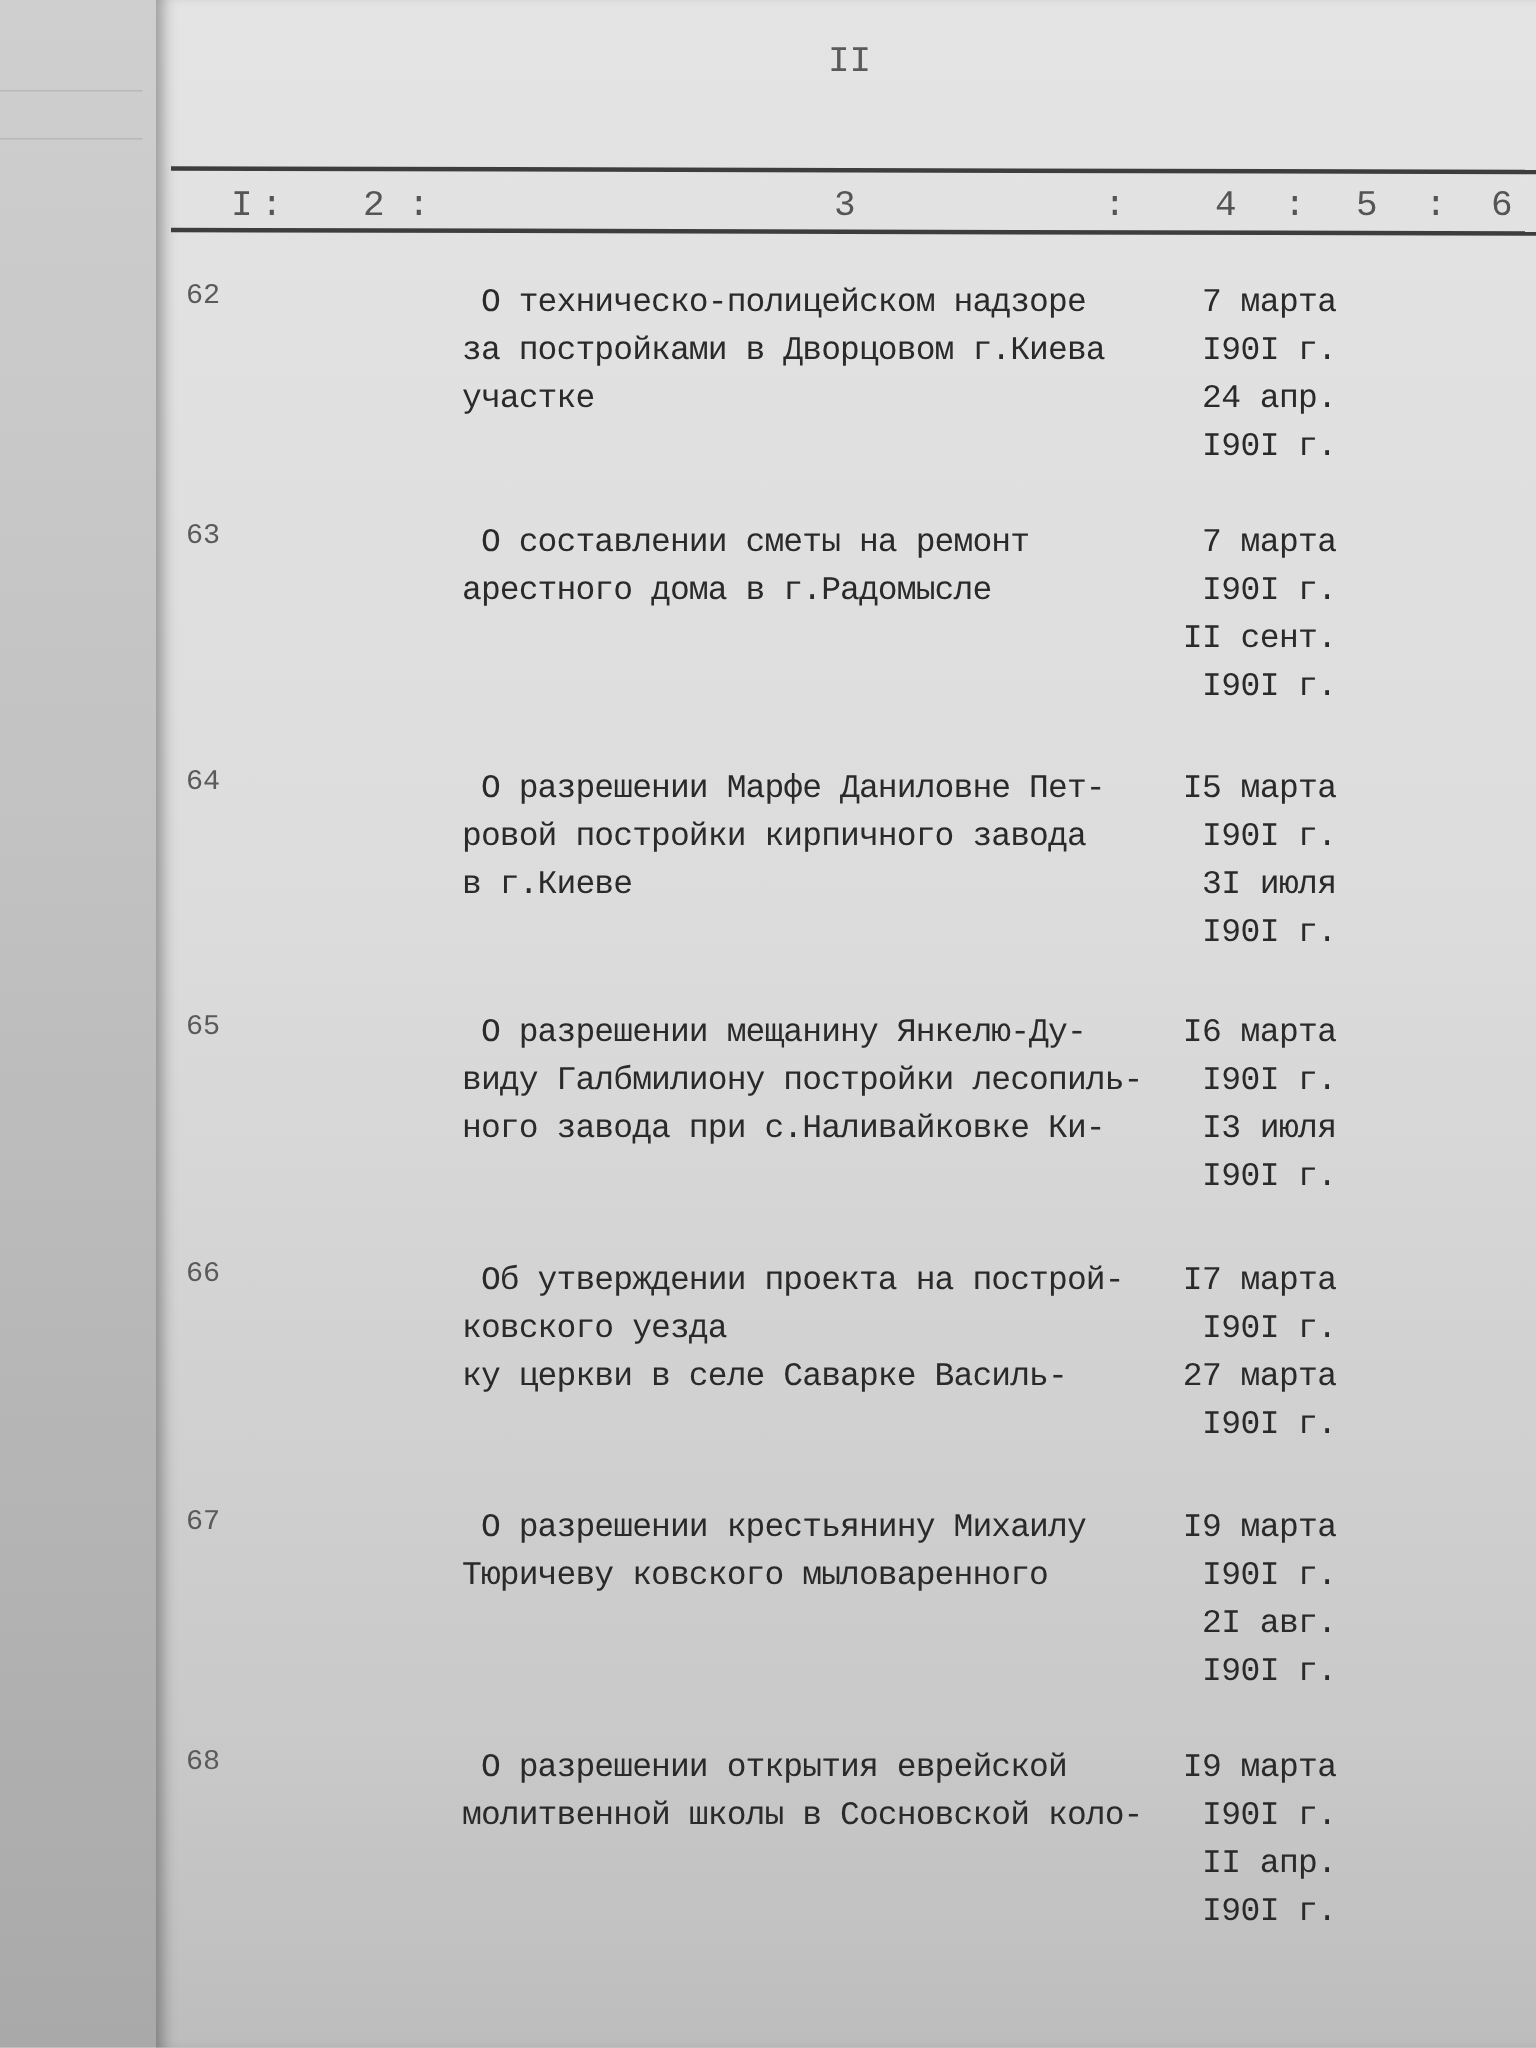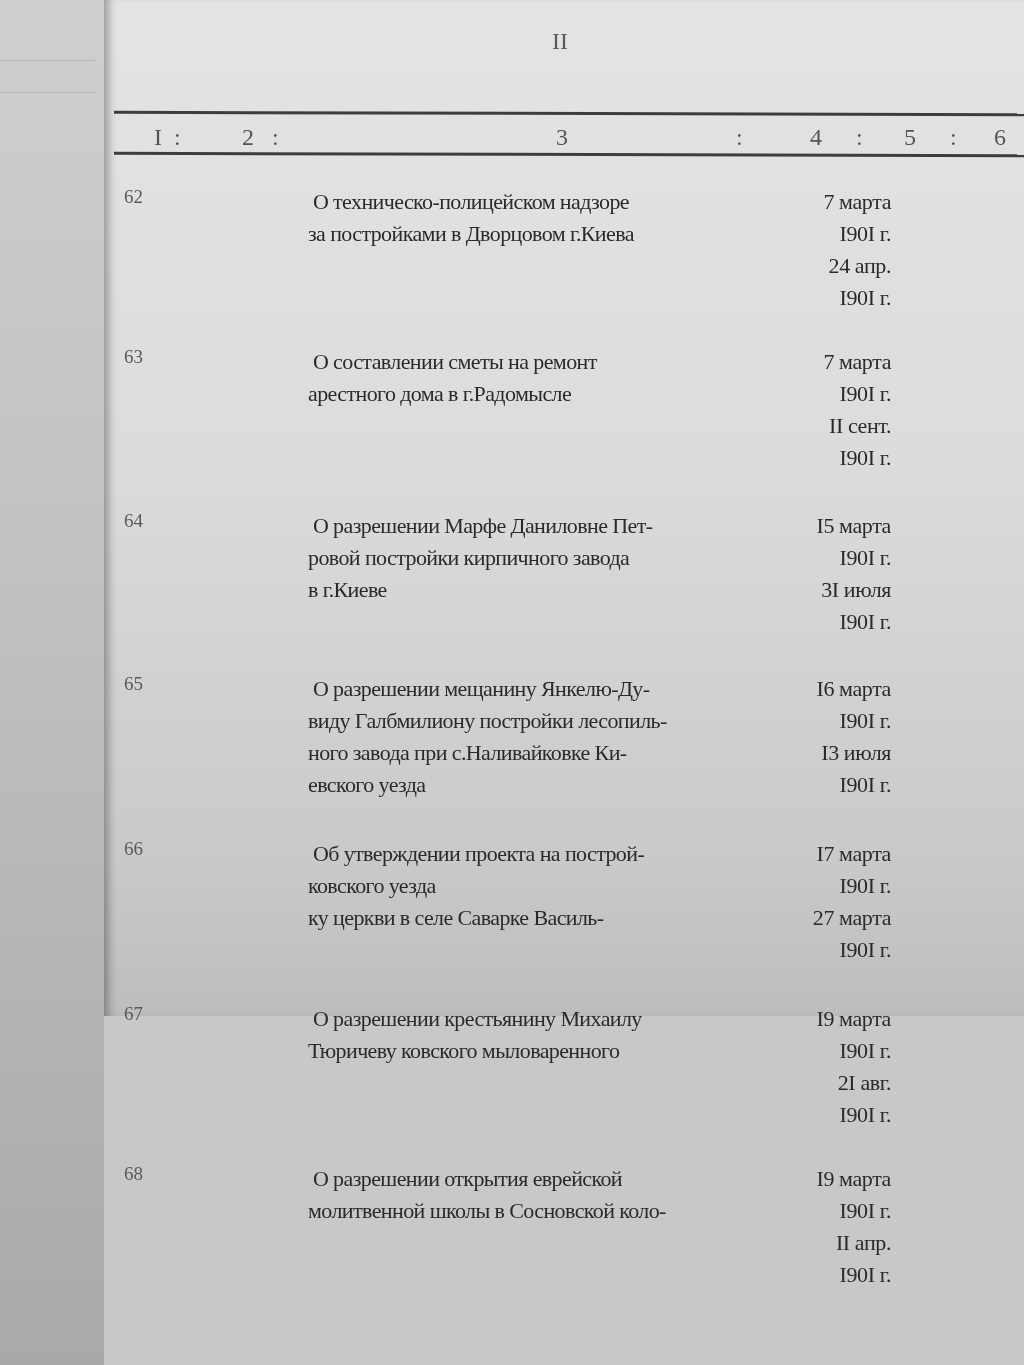--- a/index.html
+++ b/index.html
@@ -8,24 +8,23 @@
       background: #c8c8c8;
       font-family: "Liberation Mono", "DejaVu Sans Mono", monospace;
       color: #2a2a2a;
     }
     .gutter {
       position: absolute; left: 0; top: 0; width: 104px; height: 1365px;
       background: linear-gradient(to bottom, #cfcfcf 0%, #c2c2c2 40%, #a9a9a9 100%);
     }
     .gutter-line { position:absolute; left:0; width:95px; height:1px; background:#b8b8b8; }
     .page {
-      position: absolute; left: 104px; top: 0; width: 920px; height: 1016px;
+      position: absolute; left: 104px; top: 0; width: 920px; height: 1365px;
       background: linear-gradient(to bottom, #e4e4e4 0%, #dcdcdc 45%, #c9c9c9 85%, #bdbdbd 100%);
       box-shadow: inset 10px 0 10px -6px rgba(0,0,0,0.35);
-      font-family: Liberation Serif, serif;
     }
     .page-number {
       position: absolute; left: 448px; top: 28px; font-size: 24px; color: #5a5a5a;
     }
     .rule { position: absolute; left: 10px; width: 915px; height: 3px; background: #3d3d3d; }
     .rule.top { top: 112px; transform: rotate(0.15deg); }
     .rule.bottom { top: 153px; transform: rotate(0.15deg); }
     .col-header { position: absolute; top: 124px; font-size: 24px; color: #555; }
     .entry { position: absolute; left: 0; width: 920px; }
     .entry-num { position: absolute; left: 20px; top: 0; font-size: 19px; color: #5a5a5a; }
@@ -62,20 +61,21 @@
     <span class="col-header" style="left:846px">:</span>
     <span class="col-header" style="left:890px">6</span>
   </div>
   <div class="rule bottom"></div>
 
   <div class="entry" style="top:186px">
     <span class="entry-num">62</span>
     <div class="entry-title">
       <span class="line"> О техническо-полицейском надзоре</span>
       <span class="line">за постройками в Дворцовом г.Киева</span>
+      <span class="line">участке</span>
     </div>
     <div class="entry-dates">
       <span class="line">7 марта</span>
       <span class="line">I90I г.</span>
       <span class="line">24 апр.</span>
       <span class="line">I90I г.</span>
     </div>
   </div>
 
   <div class="entry" style="top:346px">
@@ -106,21 +106,20 @@
       <span class="line">I90I г.</span>
     </div>
   </div>
 
   <div class="entry" style="top:673px">
     <span class="entry-num">65</span>
     <div class="entry-title">
       <span class="line"> О разрешении мещанину Янкелю-Ду-</span>
       <span class="line">виду Галбмилиону постройки лесопиль-</span>
       <span class="line">ного завода при с.Наливайковке Ки-</span>
-      <span class="line">евского уезда</span>
     </div>
     <div class="entry-dates">
       <span class="line">I6 марта</span>
       <span class="line">I90I г.</span>
       <span class="line">I3 июля</span>
       <span class="line">I90I г.</span>
     </div>
   </div>
 
   <div class="entry" style="top:838px">

